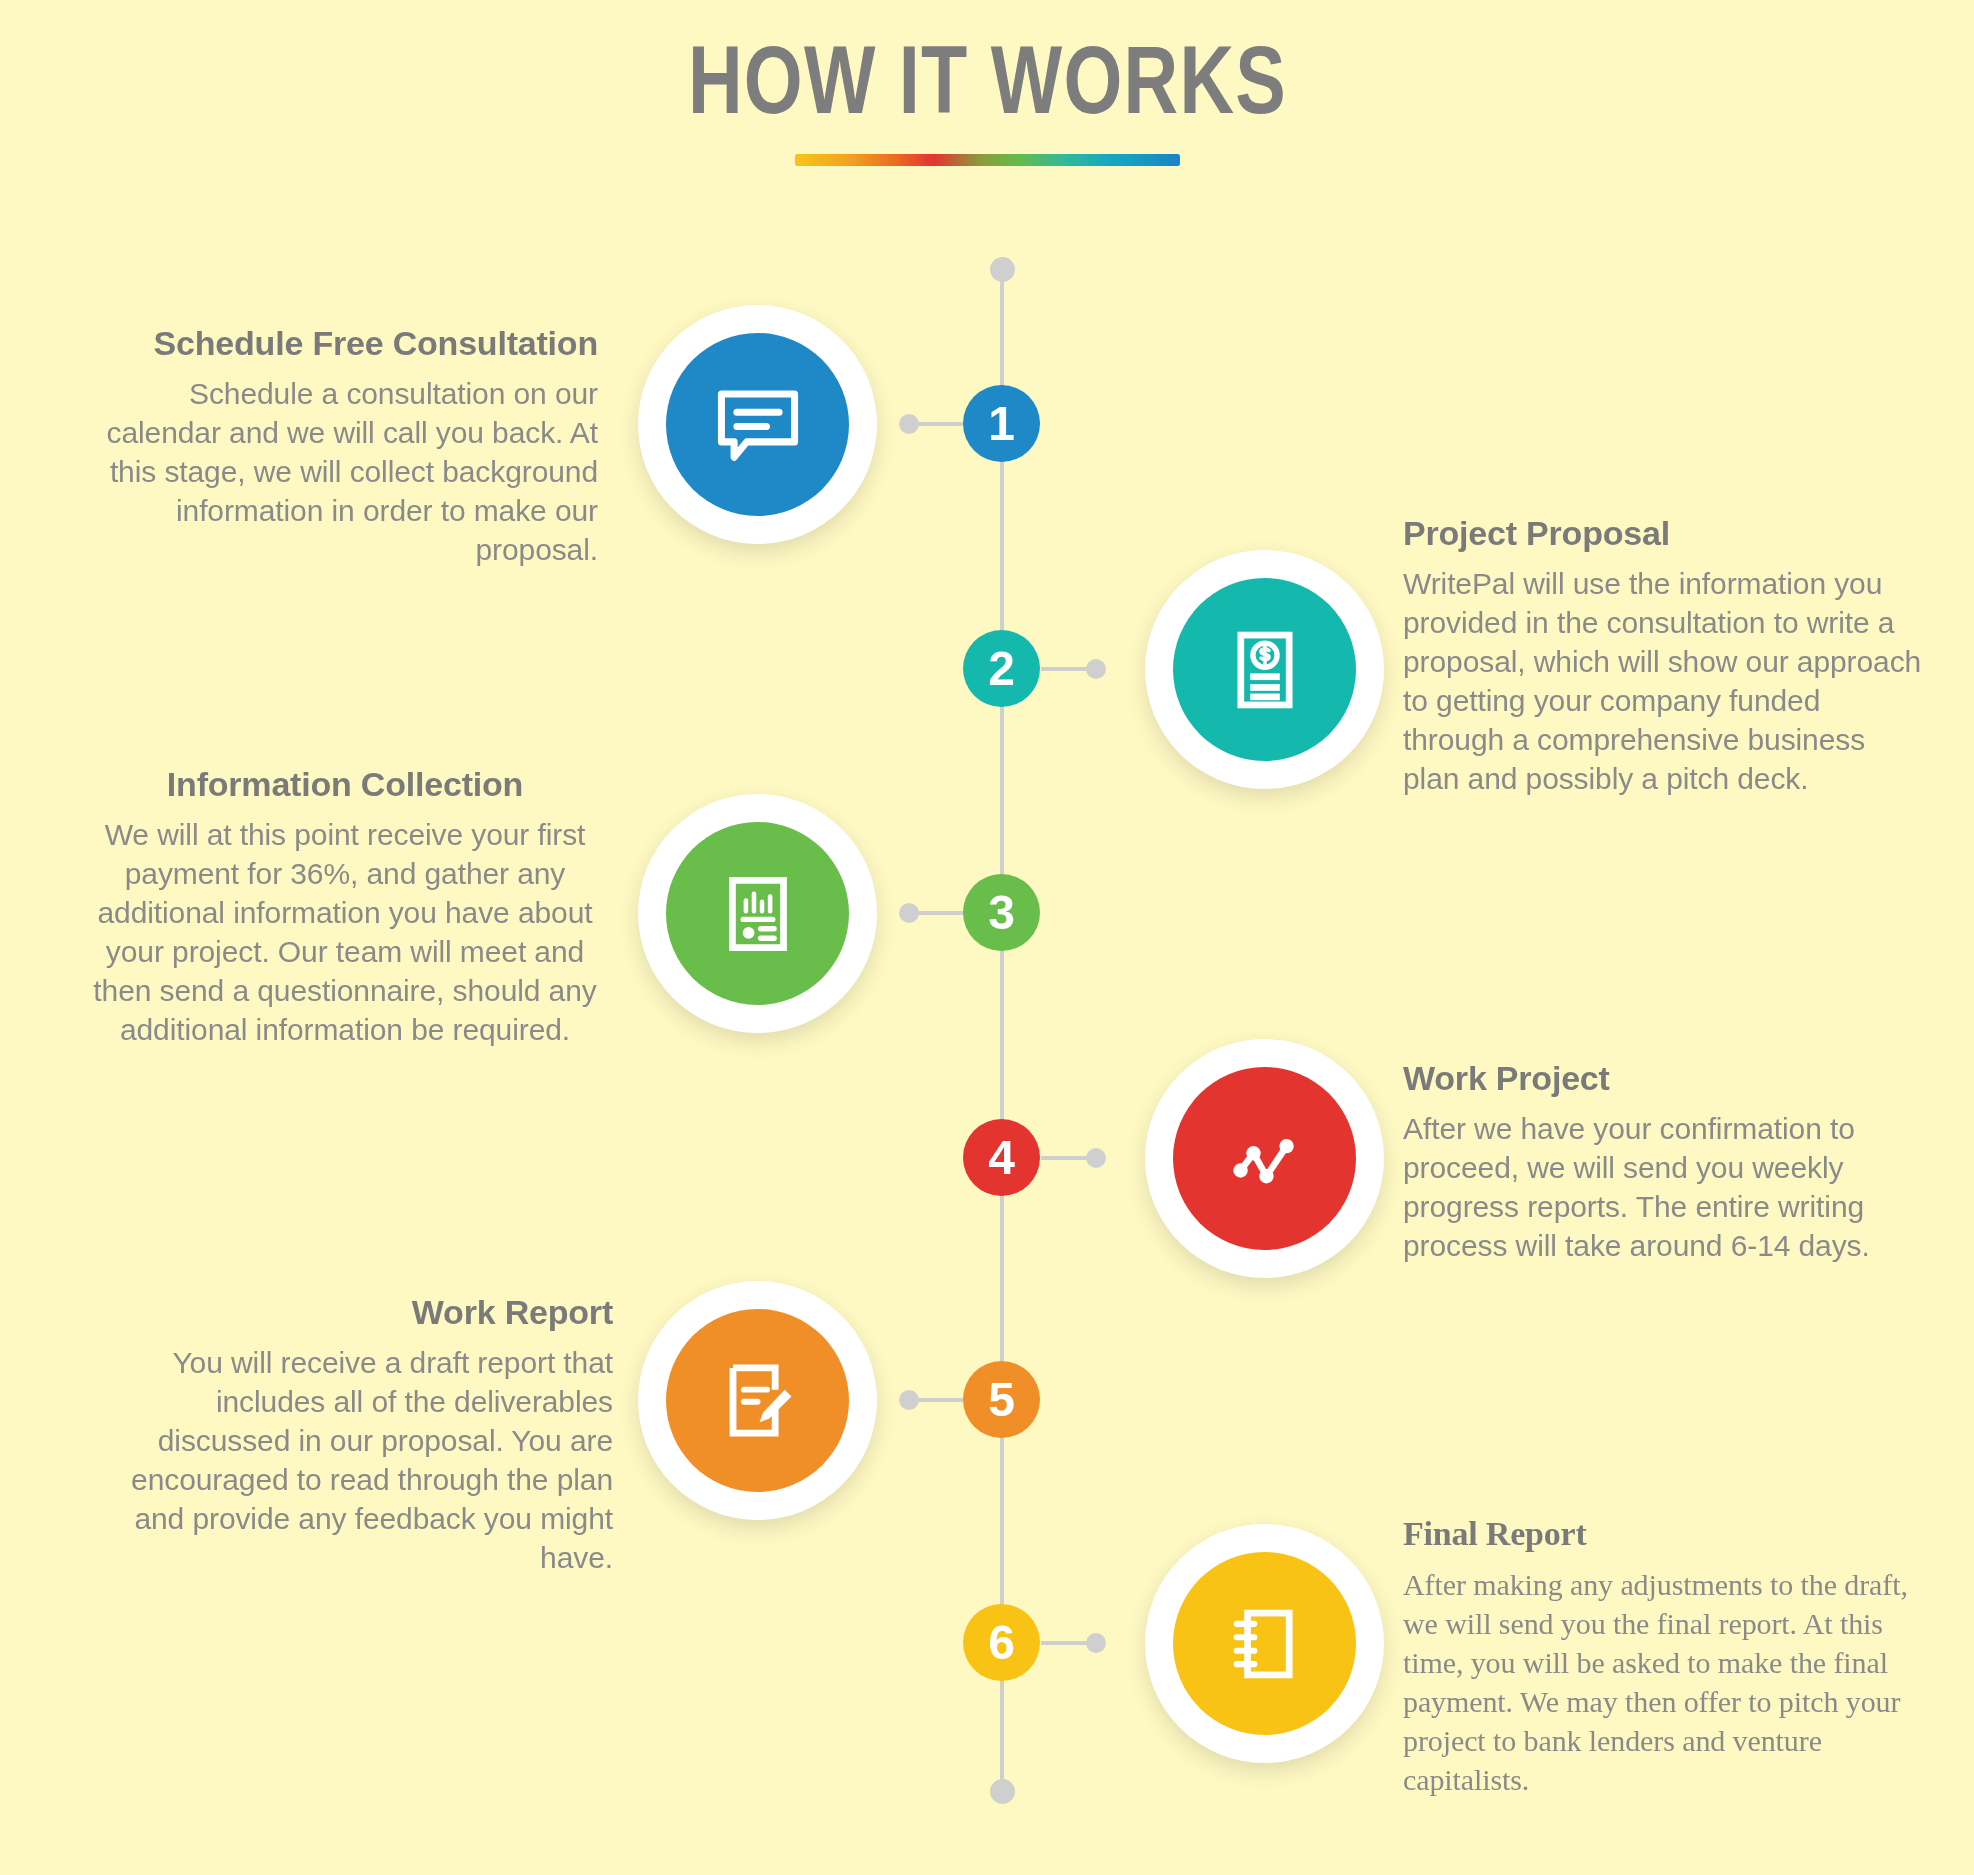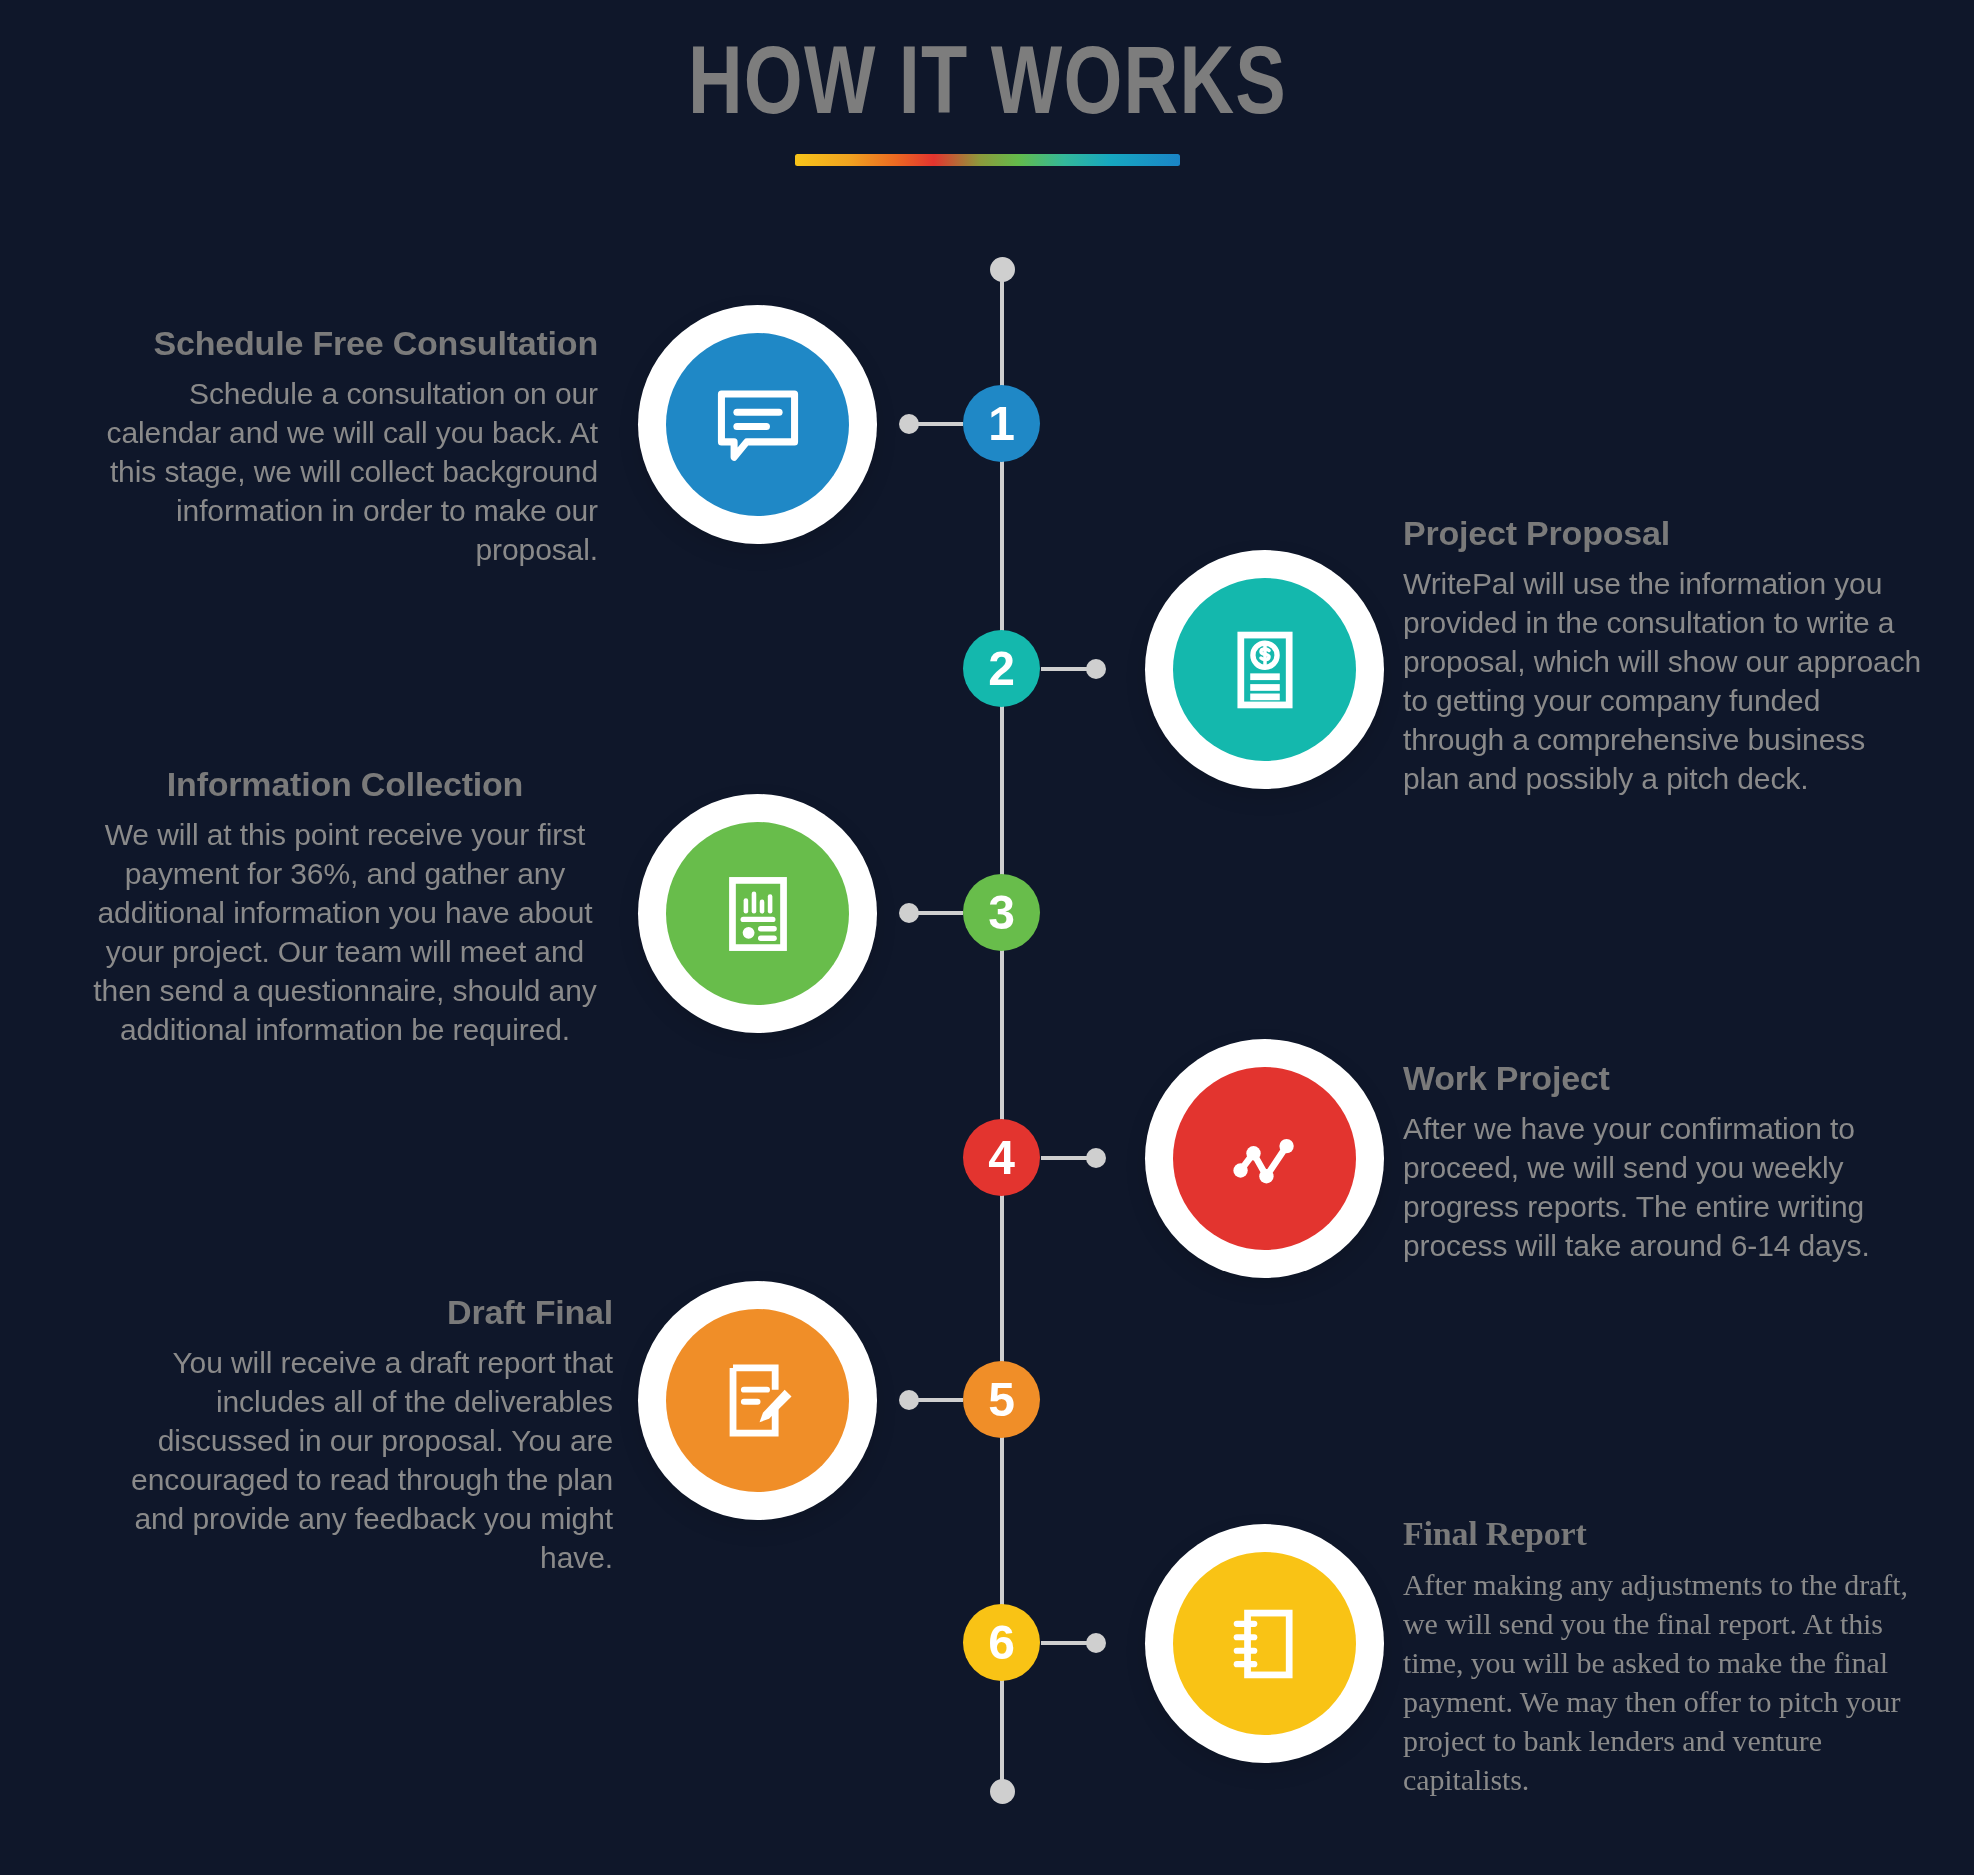--- a/index.html
+++ b/index.html
@@ -8,21 +8,21 @@
     background: #ffffff;
   }
   body {
     font-family: "Liberation Sans", sans-serif;
     -webkit-font-smoothing: antialiased;
   }
   #page {
     position: relative;
     width: 1975px;
     height: 1876px;
-    background: #0f172a;
+    background: #fef9c3;
     overflow: hidden;
   }
 
   
   .header {
     position: absolute;
     top: 0;
     left: 0;
     width: 1975px;
     text-align: center;
@@ -285,21 +285,21 @@
           <svg width="87" height="87" viewBox="0 0 64 64">
             <path d="M14 8 h31 v16 M45 38 v18 H14 V8" fill="none" stroke="#ffffff" stroke-width="5" stroke-linejoin="miter"></path>
             <line x1="22" y1="24" x2="39" y2="24" stroke="#ffffff" stroke-width="4.4" stroke-linecap="round"></line>
             <line x1="22" y1="33" x2="32" y2="33" stroke="#ffffff" stroke-width="4.4" stroke-linecap="round"></line>
             <path d="M52 24 L36 41 l-2.5 7 l7-2.5 L57 29 Z" fill="#ffffff"></path>
           </svg>
         </span>
       </div>
     </div>
     <div class="copy right-aligned" style="left:87px; top:-107px;">
-      <div class="step-title">Draft Final</div>
+      <div class="step-title">Work Report</div>
       <div class="step-desc">You will receive a draft report that includes all of the deliverables discussed in our proposal. You are encouraged to read through the plan and provide any feedback you might have.</div>
     </div>
   </div>
 
   <div class="step" style="top:1643px">
     <div class="badge" style="background:#f9c315">6</div>
     <div class="connector" style="left:1041px; width:54px;"></div>
     <div class="connector-dot" style="left:1086px;"></div>
     <div class="icon-ring" style="left:1145px">
       <div class="icon-disc" style="background:#f9c315">

